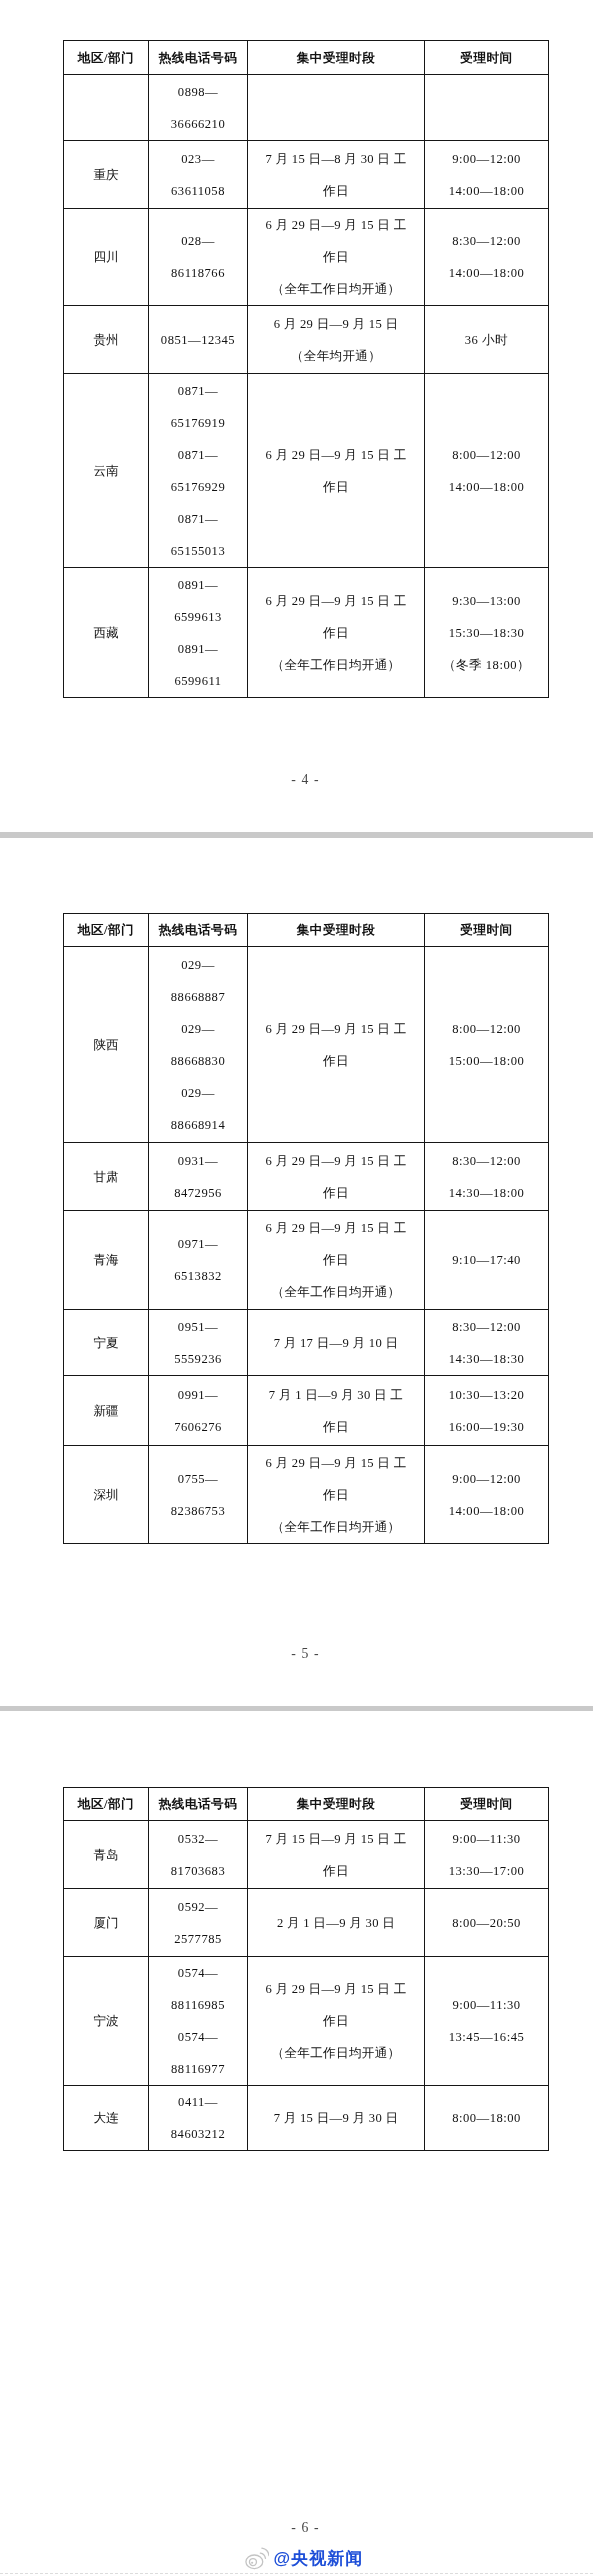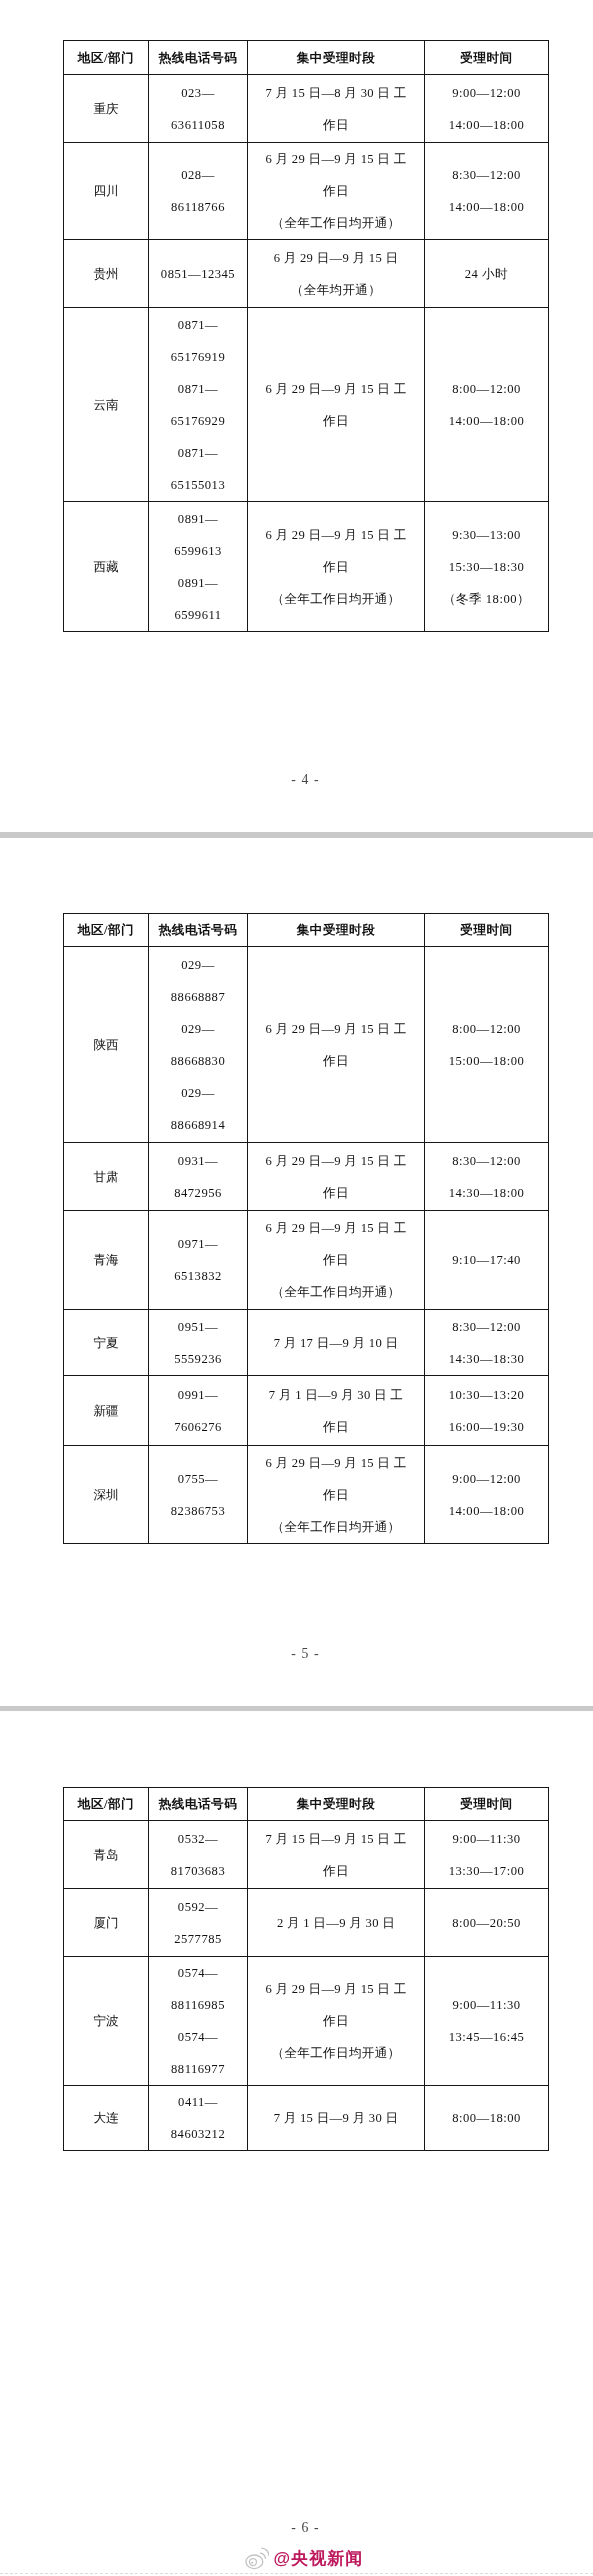--- a/index.html
+++ b/index.html
@@ -74,21 +74,21 @@
     display:flex;
     align-items:center;
     gap:4.4px;
     color:#c7c7c7;
   }
   .watermark .wm-text{
     font-family:"Liberation Sans","DejaVu Sans",sans-serif;
     font-weight:bold;
     font-size:17px;
     letter-spacing:1.1px;
-    color:#be185d;
+    color:#1d4ed8;
   }
   .watermark svg{display:block;}
 
   .bottom-edge-line{
     position:absolute;
     left:0;
     top:2573px;
     width:593px;
     border-top:1.6px dashed #dcdcdc;
   }
@@ -108,37 +108,43 @@
         </colgroup>
         <thead>
           <tr style="height: 34px;">
             <th>地区/部门</th>
             <th>热线电话号码</th>
             <th>集中受理时段</th>
             <th>受理时间</th>
           </tr>
         </thead>
         <tbody>
+          <tr style="height: 66px;">
+            <td class="cell-region"></td>
+            <td class="cell-phone">0898—<br>36666210</td>
+            <td class="cell-period"></td>
+            <td class="cell-time"></td>
+          </tr>
           <tr style="height: 68px;">
             <td class="cell-region">重庆</td>
             <td class="cell-phone">023—<br>63611058</td>
             <td class="cell-period">7 月 15 日—8 月 30 日 工<br>作日</td>
             <td class="cell-time">9:00—12:00<br>14:00—18:00</td>
           </tr>
           <tr style="height: 97px;">
             <td class="cell-region">四川</td>
             <td class="cell-phone">028—<br>86118766</td>
             <td class="cell-period">6 月 29 日—9 月 15 日 工<br>作日<br>（全年工作日均开通）</td>
             <td class="cell-time">8:30—12:00<br>14:00—18:00</td>
           </tr>
           <tr style="height: 68px;">
             <td class="cell-region">贵州</td>
             <td class="cell-phone">0851—12345</td>
             <td class="cell-period">6 月 29 日—9 月 15 日<br>（全年均开通）</td>
-            <td class="cell-time">24 小时</td>
+            <td class="cell-time">36 小时</td>
           </tr>
           <tr style="height: 194px;">
             <td class="cell-region">云南</td>
             <td class="cell-phone">0871—<br>65176919<br>0871—<br>65176929<br>0871—<br>65155013</td>
             <td class="cell-period">6 月 29 日—9 月 15 日 工<br>作日</td>
             <td class="cell-time">8:00—12:00<br>14:00—18:00</td>
           </tr>
           <tr style="height: 130px;">
             <td class="cell-region">西藏</td>
             <td class="cell-phone">0891—<br>6599613<br>0891—<br>6599611</td>

